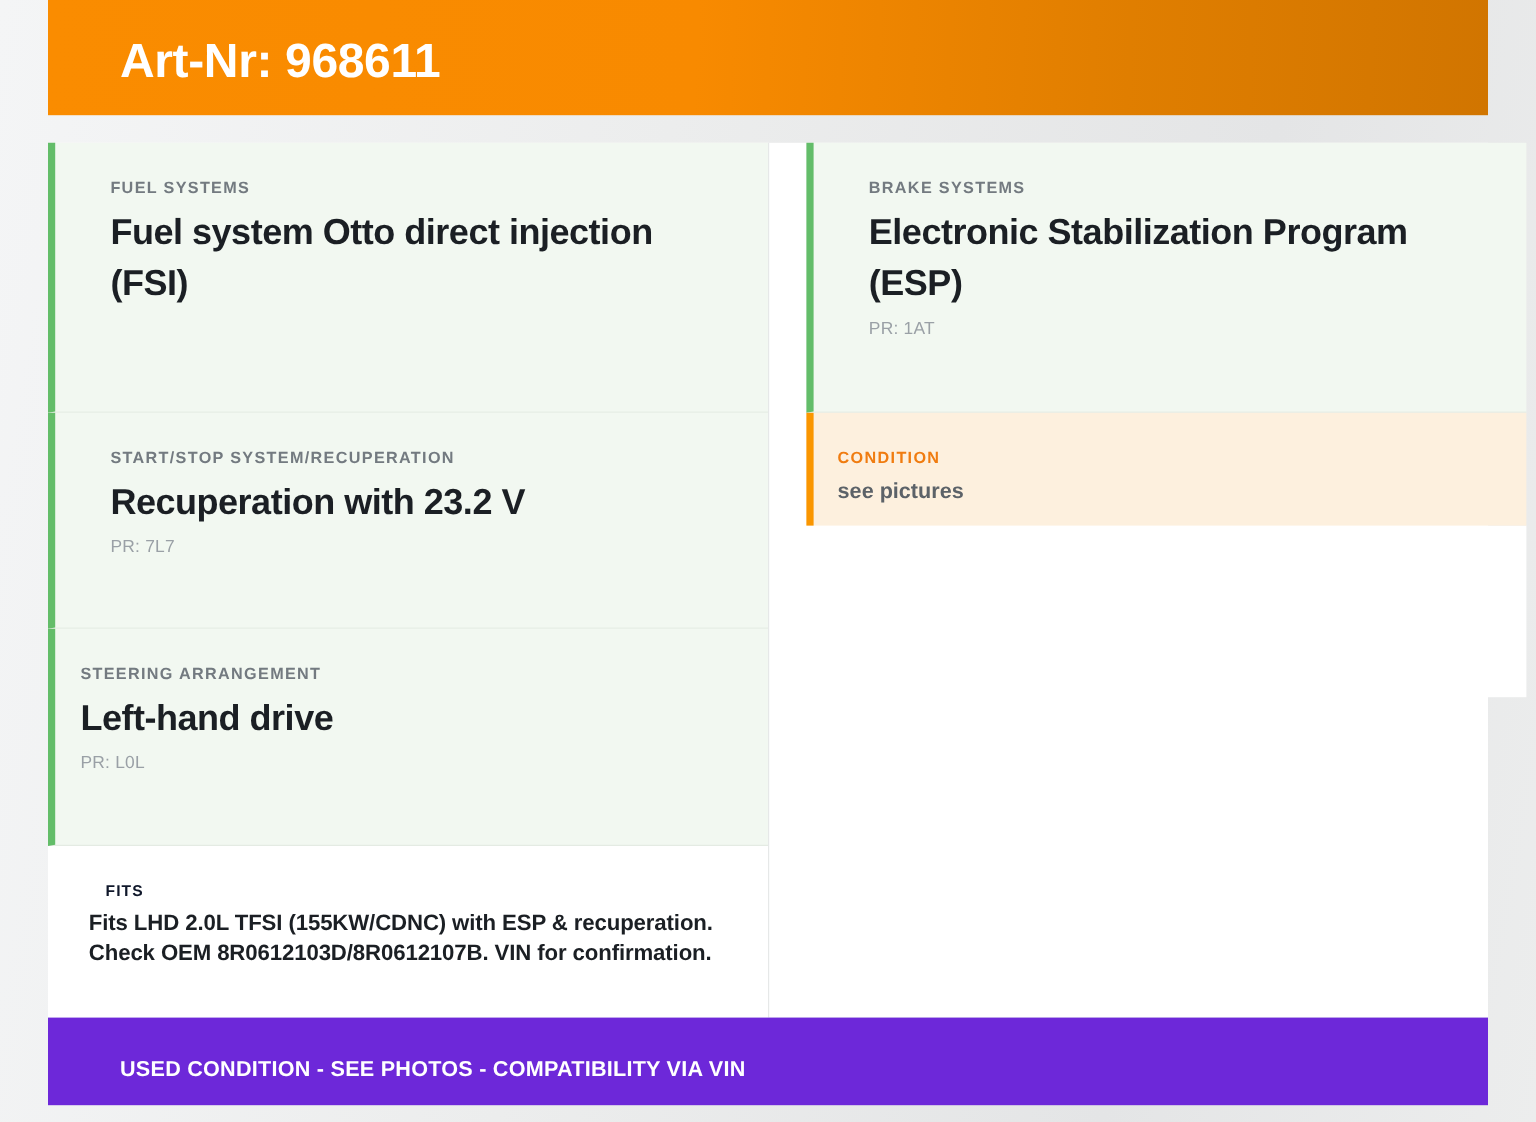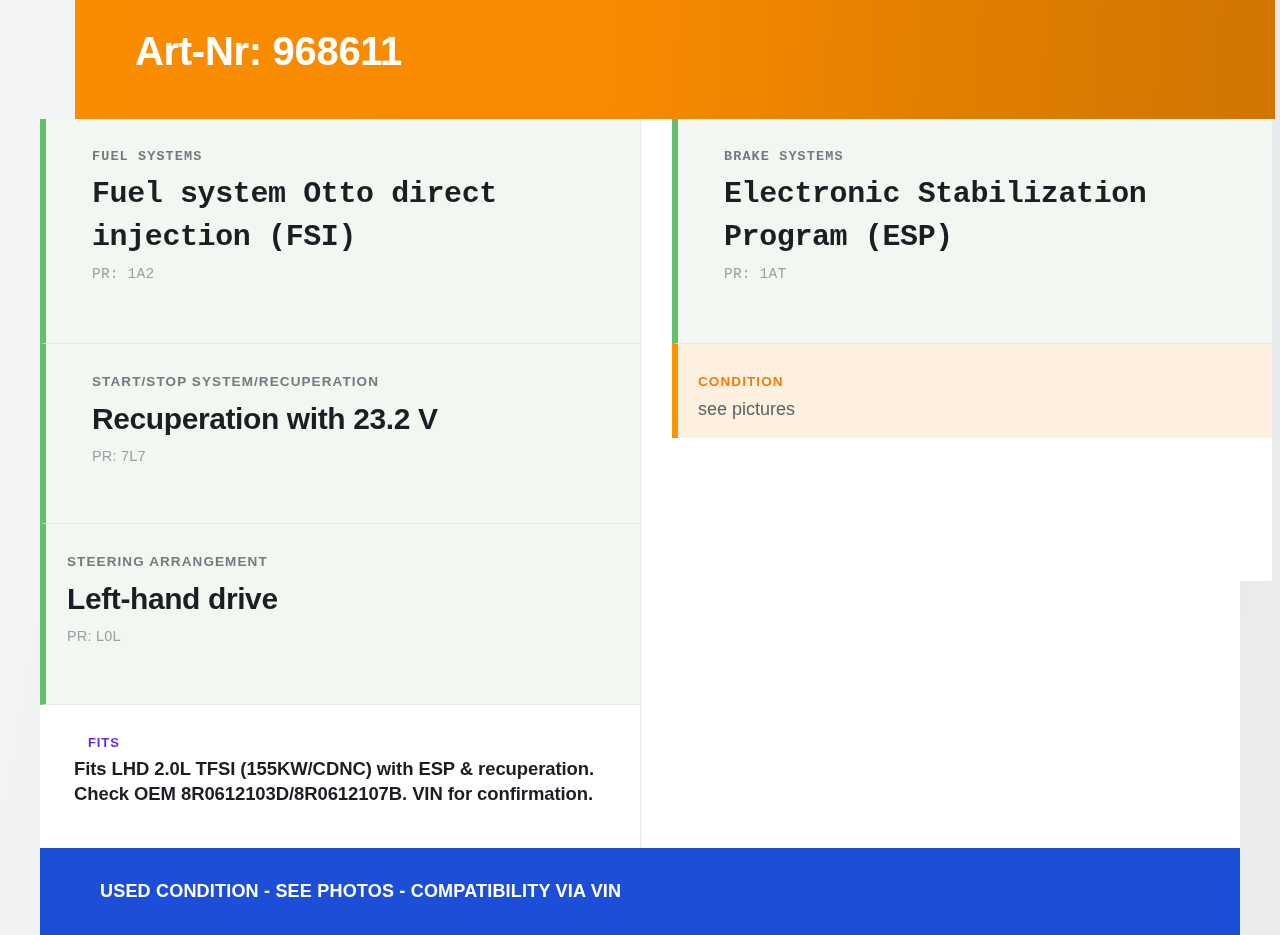--- a/index.html
+++ b/index.html
@@ -21,23 +21,22 @@
     width: 1200px;
     height: 935px;
   }
 
   
   .header {
     position: absolute;
     left: 0;
     top: 0;
     width: 1200px;
-    height: 119px;
+    height: 96px;
     background: linear-gradient(93deg, #fa8c00 0%, #f88a00 45%, #e07e00 75%, #d17500 100%);
-    margin-left: 35px;
   }
   .header-title {
     position: absolute;
     left: 60px;
     top: 29px;
     font-size: 40px;
     font-weight: bold;
     color: #ffffff;
     letter-spacing: -0.3px;
     white-space: nowrap;
@@ -101,38 +100,38 @@
     font-weight: bold;
     letter-spacing: 1.1px;
     color: #737a80;
     text-transform: uppercase;
     margin-bottom: 9px;
   }
   .spec.condition .spec-label {
     color: #f07c10;
   }
   .spec.plain .spec-label {
-    color: #6d28d9;
+    color: #0f172a;
     font-size: 13px;
     letter-spacing: 0.9px;
     margin-bottom: 7px;
     padding-left: 14px;
   }
 
   .spec-value {
     font-size: 30px;
     font-weight: bold;
     color: #1b1f24;
     line-height: 1.43;
     letter-spacing: -0.4px;
     margin-bottom: 7px;
   }
   .spec.condition .spec-value {
     font-size: 18px;
-    font-weight: normal;
+    font-weight: bold;
     color: #5c6268;
     line-height: 1.3;
     letter-spacing: 0;
     margin-bottom: 0;
   }
   .spec.plain .spec-value {
     font-size: 18.5px;
     font-weight: bold;
     color: #1b1f24;
     line-height: 1.33;
@@ -140,36 +139,36 @@
     margin-bottom: 0;
   }
 
   .spec-pr {
     font-size: 14.5px;
     color: #9aa0a6;
     letter-spacing: 0.2px;
   }
 
   
-  .h-card-a { height: 225px; font-family: Liberation Mono, monospace; }
+  .h-card-a { height: 225px; }
   .h-card-b { height: 180px; }
   .h-card-c { height: 181px; padding-left: 21px; }
   .h-card-d { height: 270px; }
   .h-card-e { height: 94px; }
   .h-fits   { height: 143px; }
   .filler-right { height: 143px; background: #ffffff; }
 
   
   .footer {
     position: absolute;
     left: 0;
     top: 848px;
     width: 1200px;
-    height: 87px;
-    background: #1d4ed8;
+    height: 73px;
+    background: #6d28d9;
     text-decoration: underline;
   }
   .footer-text {
     position: absolute;
     left: 60px;
     top: 33px;
     font-size: 18px;
     font-weight: bold;
     color: #ffffff;
     letter-spacing: 0.2px;
@@ -185,21 +184,20 @@
     <div class="header-title">Art-Nr: 968611</div>
   </div>
 
   <div class="grid">
 
     <div class="col-left">
 
       <div class="spec h-card-a">
         <div class="spec-label">FUEL SYSTEMS</div>
         <div class="spec-value">Fuel system Otto direct injection (FSI)</div>
-        <div class="spec-pr">PR: 1A2</div>
       </div>
 
       <div class="spec h-card-b">
         <div class="spec-label">START/STOP SYSTEM/RECUPERATION</div>
         <div class="spec-value">Recuperation with 23.2 V</div>
         <div class="spec-pr">PR: 7L7</div>
       </div>
 
       <div class="spec h-card-c">
         <div class="spec-label">STEERING ARRANGEMENT</div>

